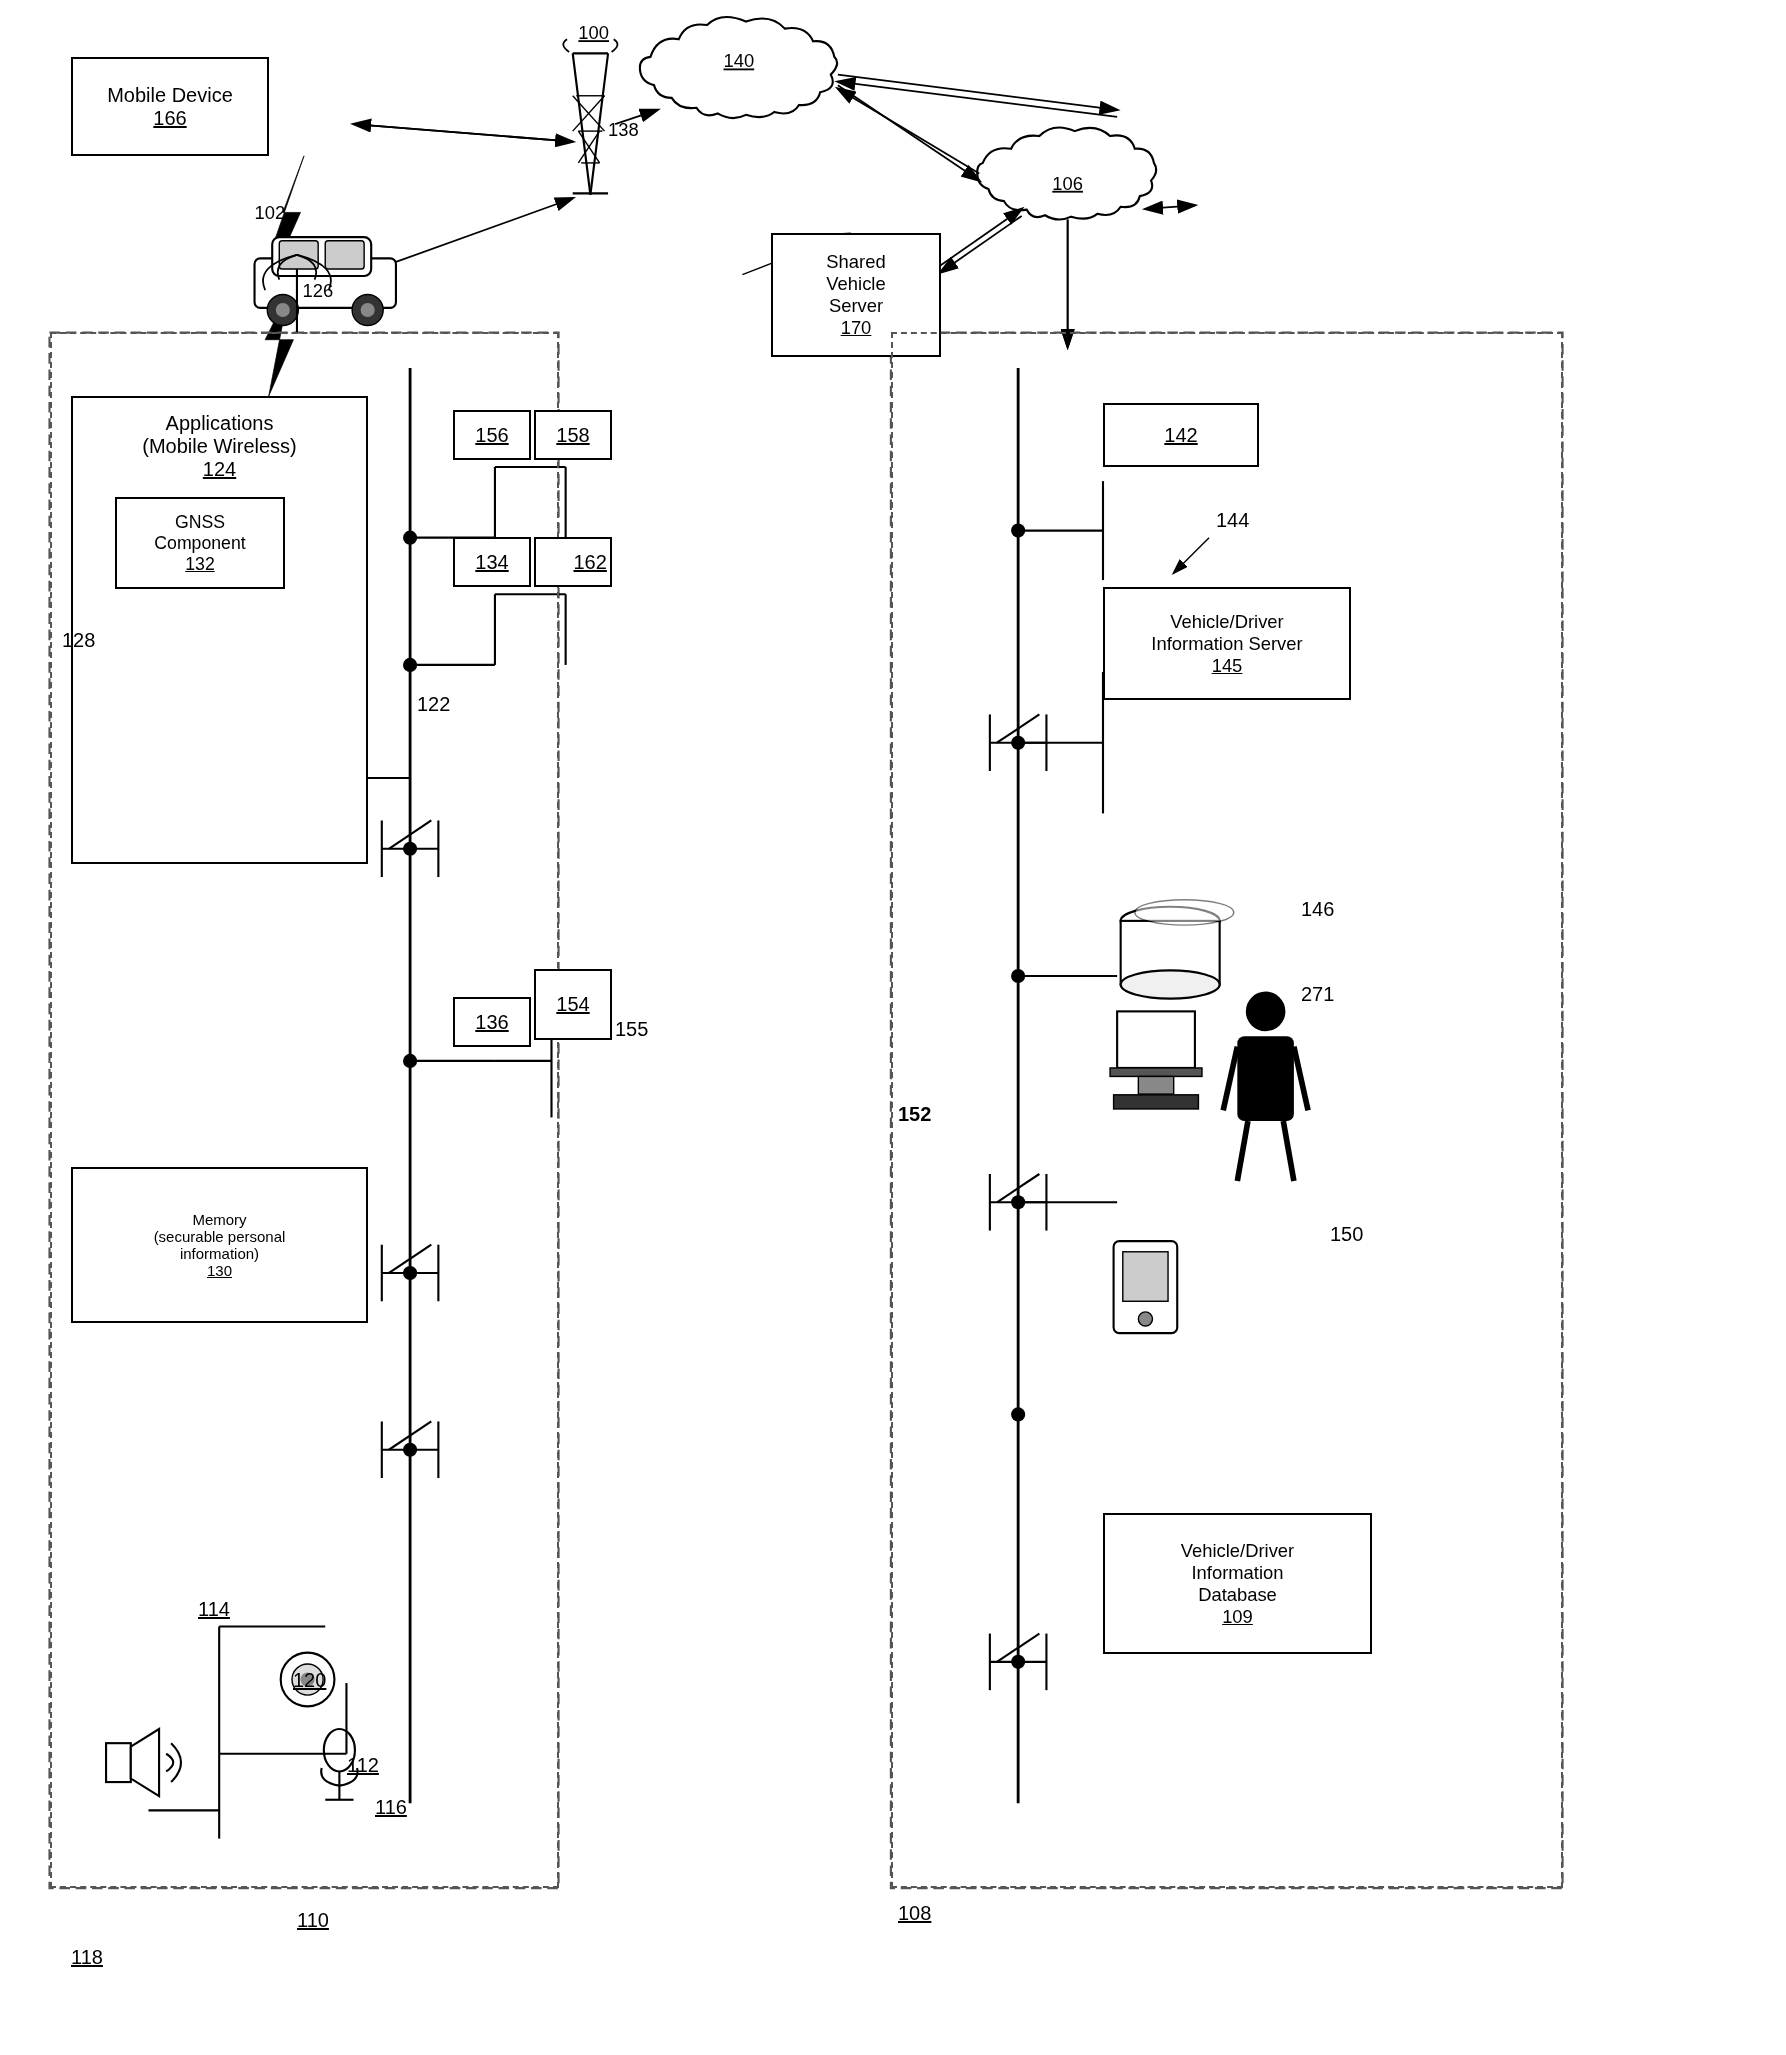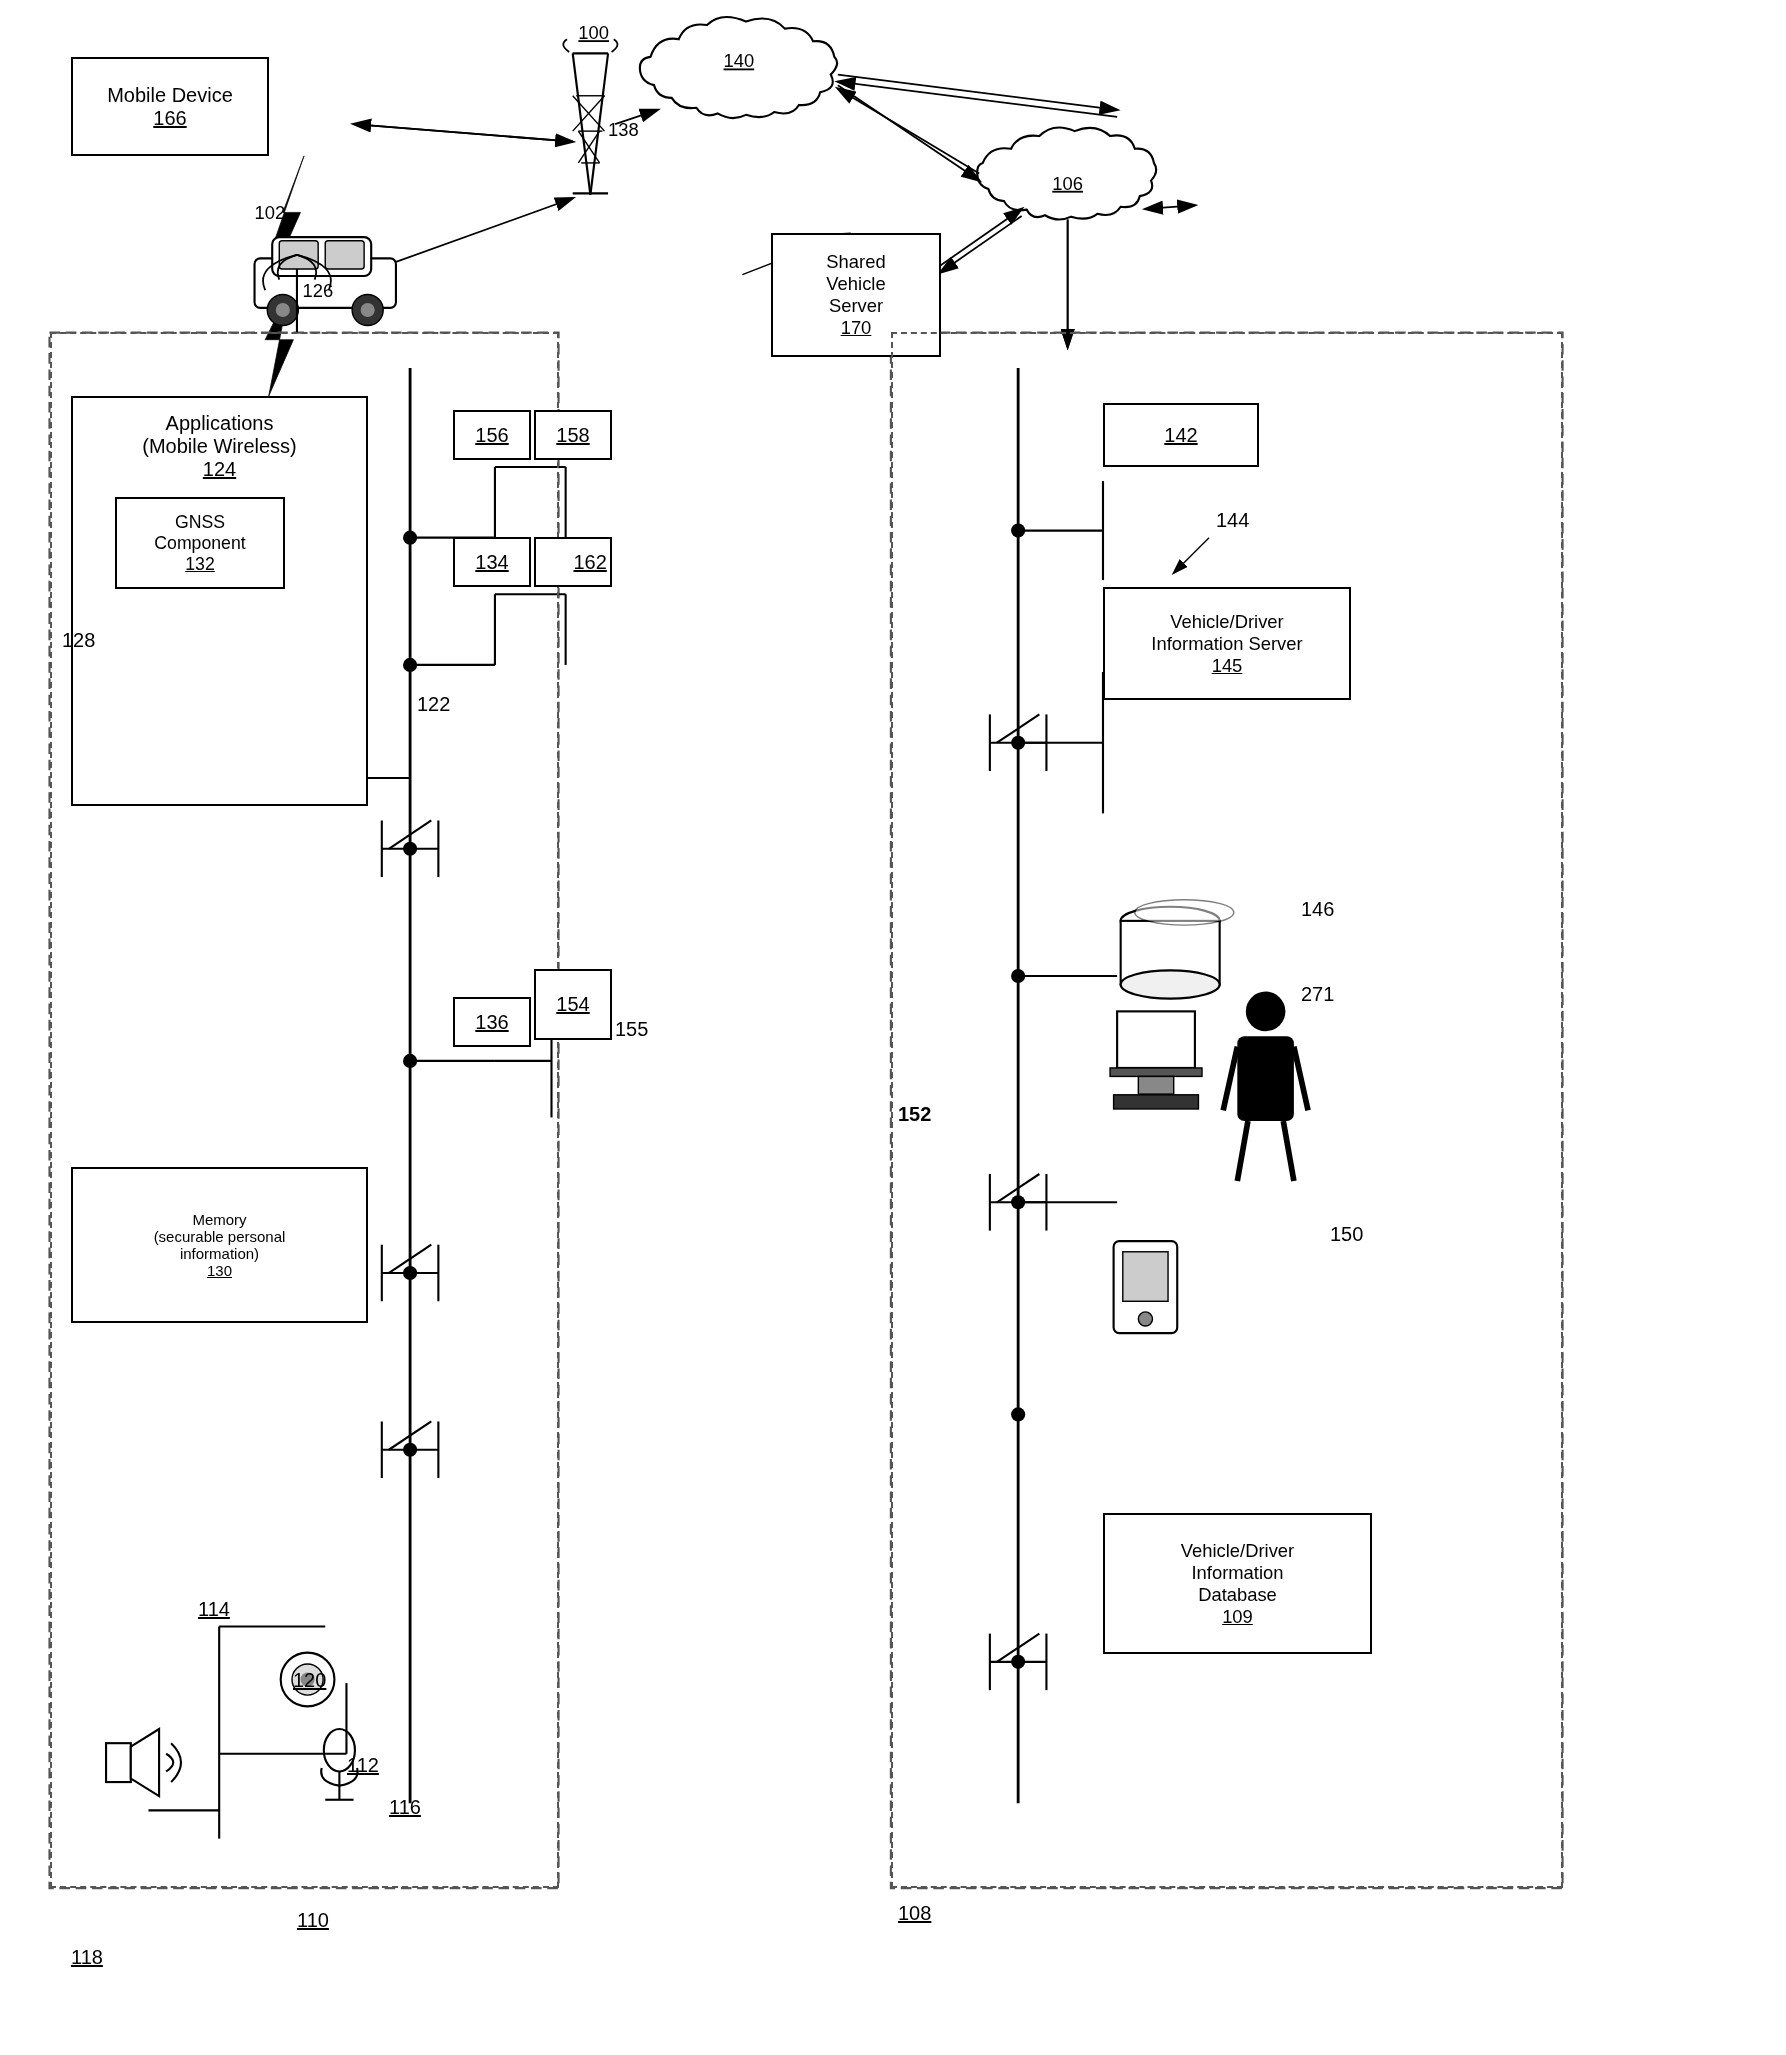--- a/index.html
+++ b/index.html
@@ -302,21 +302,21 @@
 
   <div class="box" style="left:771px; top:233px; width:170px; height:124px; font-size:18.4px;">
     <div>
       <div>Shared<br>Vehicle<br>Server</div>
       <div style="text-decoration:underline;">170</div>
     </div>
   </div>
 
   <div class="dashed-box" style="left:50px; top:332px; width:509px; height:1556px;"></div>
 
-  <div class="box" style="left:71px; top:396px; width:297px; height:410px;">
+  <div class="box" style="left:71px; top:396px; width:297px; height:468px;">
     <div style="width:100%;">
       <div style="position:absolute; top:14px; left:14px; right:14px; text-align:center;">
         <div>Applications<br>(Mobile Wireless)</div>
         <div style="text-decoration:underline;">124</div>
       </div>
 
       <div class="box" style="position:absolute; top:99px; left:42px; width:170px; height:92px; font-size:17.7px;">
         <div>
           <div>GNSS<br>Component</div>
           <div style="text-decoration:underline;">132</div>
@@ -349,21 +349,21 @@
   </div>
 
   <div class="label" style="left:71px; top:1946px;">
     <span style="text-decoration:underline;">118</span>
   </div>
 
   <div class="label" style="left:293px; top:1669px;">
     <span style="text-decoration:underline;">120</span>
   </div>
 
-  <div class="label" style="left:389px; top:1796px;">
+  <div class="label" style="left:375px; top:1796px;">
     <span style="text-decoration:underline;">116</span>
   </div>
 
   <div class="box" style="left:453px; top:410px; width:78px; height:50px;">
     <span style="text-decoration:underline;">156</span>
   </div>
   <div class="box" style="left:534px; top:410px; width:78px; height:50px;">
     <span style="text-decoration:underline;">158</span>
   </div>
 

